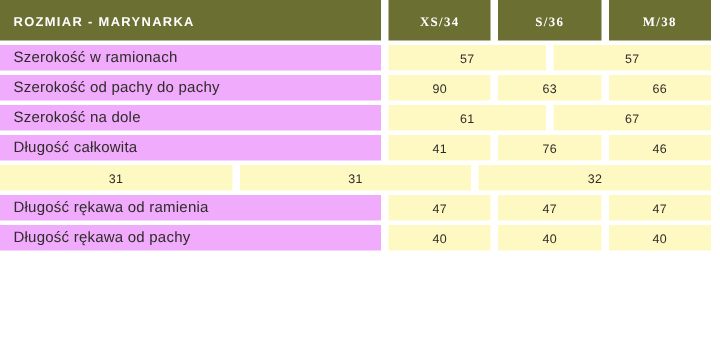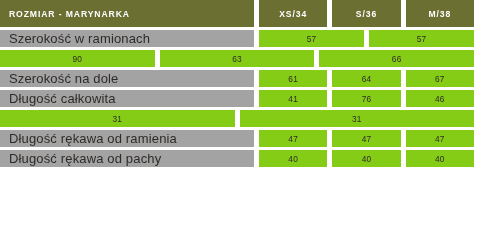--- a/index.html
+++ b/index.html
@@ -23,49 +23,50 @@
     display: flex;
     column-gap: 5px;
     align-items: stretch;
   }
   .cell-label {
     flex: 0 0 254px;
     box-sizing: border-box;
     padding: 0 9px;
     display: flex;
     align-items: center;
-    font-size: 13px;
+    font-size: 10px;
     letter-spacing: 0.15px;
     color: #2f2b28;
-    background: #a3a3a3;
+    background: #f0abfc;
   }
   .cell-size {
     flex: 1 1 0;
     box-sizing: border-box;
     display: flex;
     align-items: center;
     justify-content: center;
     font-size: 8.3px;
     letter-spacing: 0.2px;
     color: #2f2b28;
-    background: #84cc16;
+    background: #fef9c3;
   }
   .header .cell-label,
   .header .cell-size {
     background: #6b6f32;
     color: #ffffff;
     font-weight: bold;
     letter-spacing: 0.9px;
     font-size: 8.6px;
   }
   .header .cell-label {
     height: 27px;
   }
   .header .cell-size {
     height: 27px;
+    font-family: Liberation Serif, serif;
   }
   .body-row .cell-label,
   .body-row .cell-size {
     height: 17px;
   }
 </style>
 </head>
 <body>
 
 <div class="size-table">
@@ -77,42 +78,43 @@
     <div class="cell-size">M/38</div>
   </div>
 
   <div class="row body-row">
     <div class="cell-label">Szerokość w ramionach</div>
     <div class="cell-size">57</div>
     <div class="cell-size">57</div>
   </div>
 
   <div class="row body-row">
+    <div class="cell-label">Szerokość od pachy do pachy</div>
     <div class="cell-size">90</div>
     <div class="cell-size">63</div>
     <div class="cell-size">66</div>
   </div>
 
   <div class="row body-row">
     <div class="cell-label">Szerokość na dole</div>
     <div class="cell-size">61</div>
-    <div class="cell-size">64</div>
     <div class="cell-size">67</div>
   </div>
 
   <div class="row body-row">
     <div class="cell-label">Długość całkowita</div>
     <div class="cell-size">41</div>
     <div class="cell-size">76</div>
     <div class="cell-size">46</div>
   </div>
 
   <div class="row body-row">
     <div class="cell-size">31</div>
     <div class="cell-size">31</div>
+    <div class="cell-size">32</div>
   </div>
 
   <div class="row body-row">
     <div class="cell-label">Długość rękawa od ramienia</div>
     <div class="cell-size">47</div>
     <div class="cell-size">47</div>
     <div class="cell-size">47</div>
   </div>
 
   <div class="row body-row">

